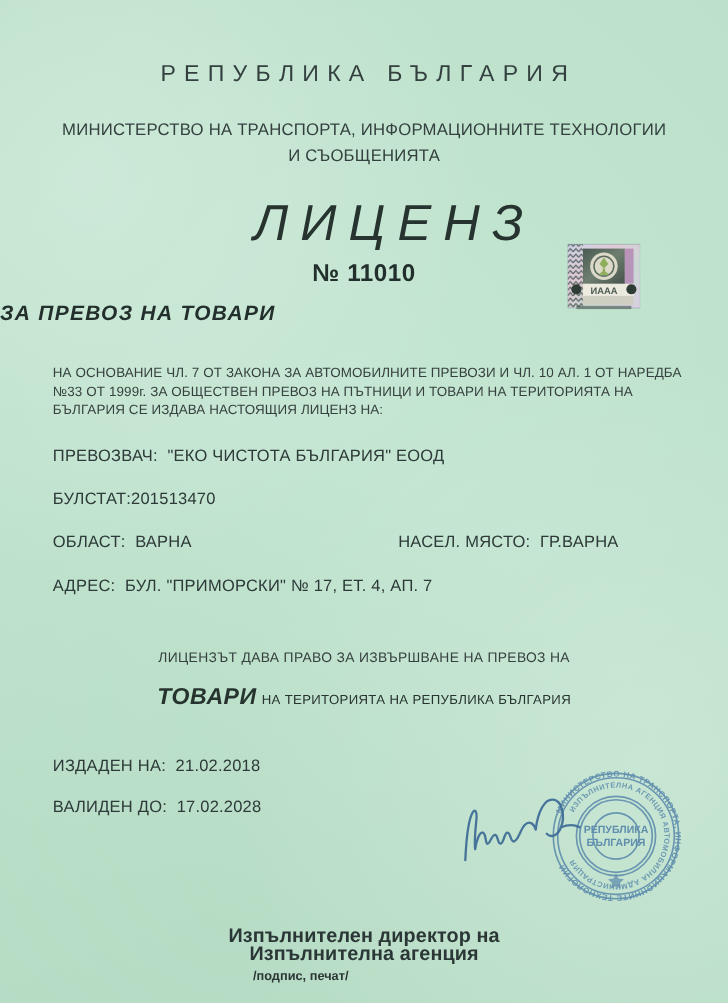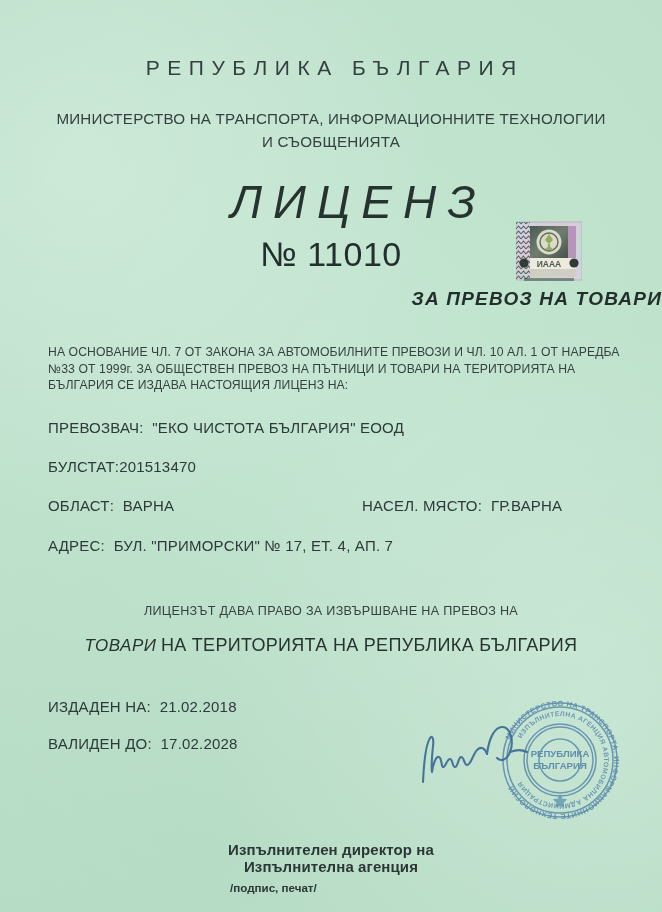--- a/index.html
+++ b/index.html
@@ -59,28 +59,28 @@
     font-style: italic;
     font-weight: 400;
     letter-spacing: 11px;
     color: #26332f;
     margin-top: 22px;
     text-indent: 11px;
     padding-left: 44px;
   }
   .license-no {
     text-align: center;
-    font-size: 34px;
-    font-weight: 400;
+    font-size: 22px;
+    font-weight: 700;
     color: #222f2c;
     margin-top: 6px;
     letter-spacing: .5px;
   }
   .license-sub {
-    text-align: right;
+    text-align: left;
     font-size: 19px;
     font-weight: 700;
     font-style: italic;
     letter-spacing: 1.2px;
     color: #222f2c;
     margin-top: 14px;
   }
 
   
   .hologram {
@@ -123,27 +123,27 @@
     letter-spacing: .3px;
     color: #36403f;
     margin-top: 50px;
   }
   .grant2 {
     text-align: center;
     margin-top: 17px;
     color: #27332f;
   }
   .grant2 .big {
-    font-size: 17px;
-    font-weight: 400;
+    font-size: 21px;
+    font-weight: 700;
     font-style: italic;
     letter-spacing: .5px;
   }
   .grant2 .small {
-    font-size: 18px;
+    font-size: 12px;
     letter-spacing: .3px;
   }
 
   
   .dates { margin-left: 48px; margin-top: 42px; }
   .date-line {
     font-size: 15px;
     letter-spacing: .2px;
     color: #2d3a39;
     margin-bottom: 20px;
@@ -166,21 +166,21 @@
 
   .footer {
     position: absolute;
     left: 0;
     right: 0;
     top: 786px;
     text-align: center;
     z-index: 3;
   }
   .sig-title {
-    font-size: 15px;
+    font-size: 18px;
     font-weight: 700;
     line-height: 16.5px;
     color: #2b3736;
     letter-spacing: .1px;
   }
   .sigseal {
     font-size: 11.6px;
     font-weight: 700;
     color: #2b3736;
     margin-top: 6px;

